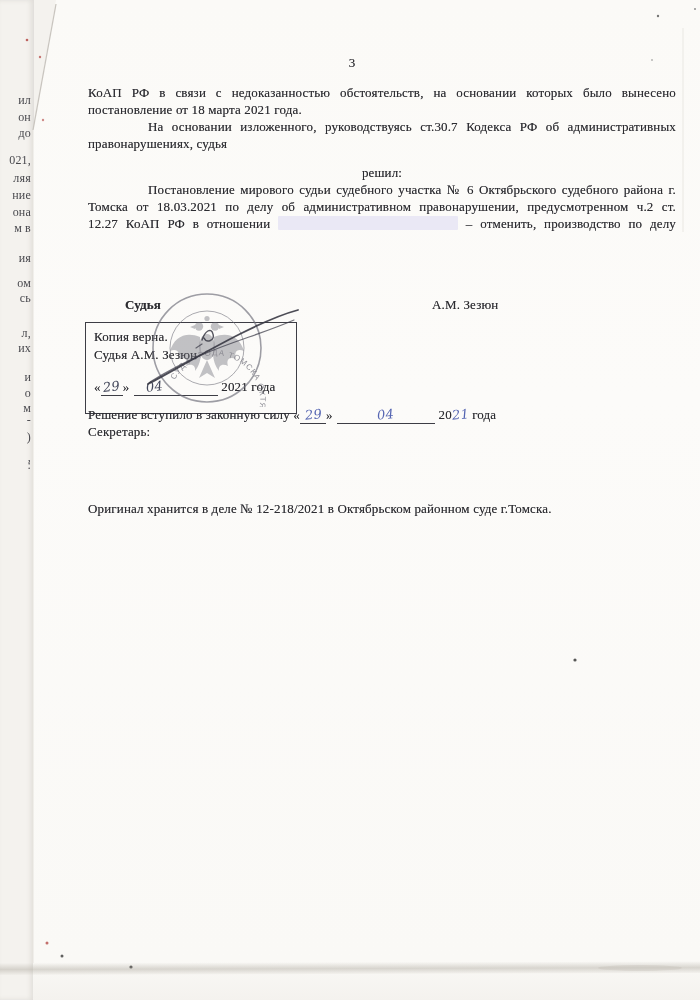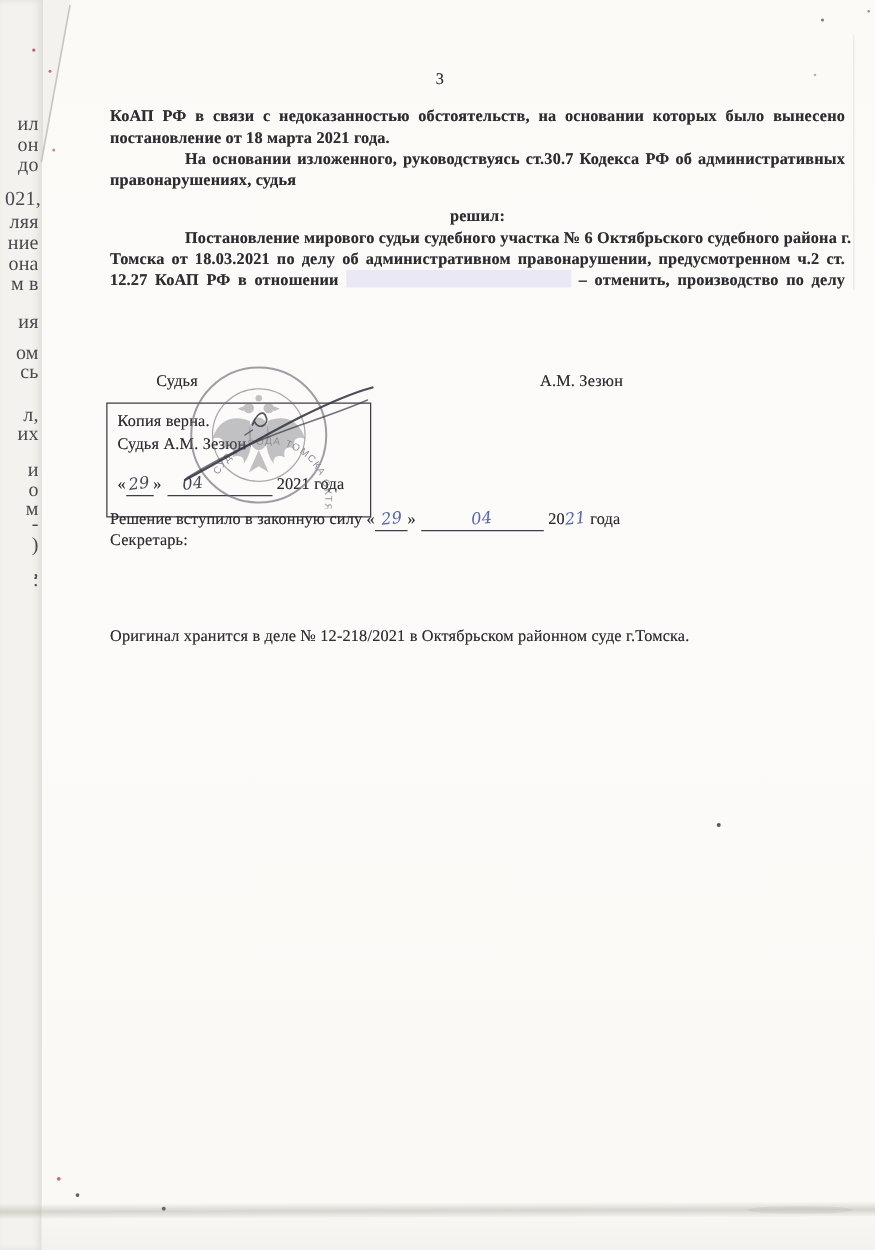--- a/index.html
+++ b/index.html
@@ -11,45 +11,45 @@
   }
   
   .under-strip{
     position:absolute;left:0;top:0;width:34px;height:1000px;
     background:#f4f2ee;
     box-shadow:inset -3px 0 5px rgba(120,115,108,.16);
     z-index:0;
   }
   .frag{
     position:absolute;left:4px;width:27px;text-align:right;
-    font-size:16px;line-height:12px;color:#48484d;
+    font-size:12px;line-height:12px;color:#48484d;
     letter-spacing:.2px;
   }
   
   .sheet{
     position:absolute;left:33px;top:0;width:667px;height:1000px;
     background:linear-gradient(180deg,#fbfaf7 0%,#fcfbf9 40%,#faf9f6 96%,#f4f2ee 100%);
     clip-path:polygon(23px 0,100% 0,100% 100%,0 100%,0 130px);
     z-index:1;
   }
   .doc{position:absolute;left:0;top:0;width:700px;height:1000px;z-index:2;
        font-size:13px;line-height:17px;letter-spacing:.15px;
        text-shadow:0 0 .35px rgba(44,44,49,.55);}
   .pagenum{position:absolute;left:340px;top:54px;width:24px;text-align:center;}
-  .textblock{position:absolute;left:88px;top:84px;width:588px;font-weight:bold;}
+  .textblock{position:absolute;left:88px;top:84px;width:588px;}
   .jline{display:block;text-align:justify;text-align-last:justify;height:17px;white-space:nowrap;}
   .lastline{display:block;text-align:left;height:17px;white-space:nowrap;}
   .ind{text-indent:60px;}
   .center-line{display:block;text-align:center;height:17px;margin-top:12px;}
   .redaction{
     display:inline-block;width:180px;height:14px;vertical-align:-2px;
     background:#eae8f5;border-radius:1px;
   }
   .judge-row{position:absolute;top:296px;left:0;width:700px;height:17px;}
-  .judge-label{position:absolute;left:125px;}
+  .judge-label{position:absolute;left:125px;font-weight:bold;}
   .judge-name{position:absolute;left:432px;}
   
   .copy-box{
     position:absolute;left:85px;top:322px;width:212px;height:92px;
     border:1.2px solid #3d3d45;box-sizing:border-box;
   }
   .cb-l1{position:absolute;left:8px;top:5px;}
   .cb-l2{position:absolute;left:8px;top:23px;}
   .cb-date{position:absolute;left:8px;top:55px;white-space:nowrap;}
   .u-day{display:inline-block;width:22px;text-align:center;border-bottom:1px solid #3d3d45;}

